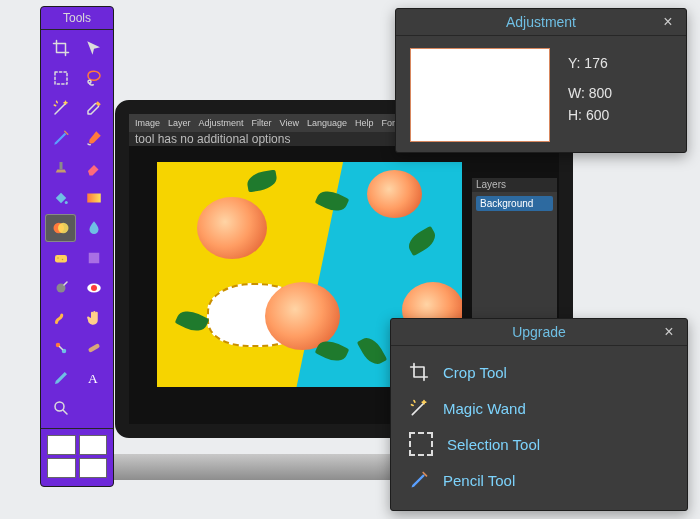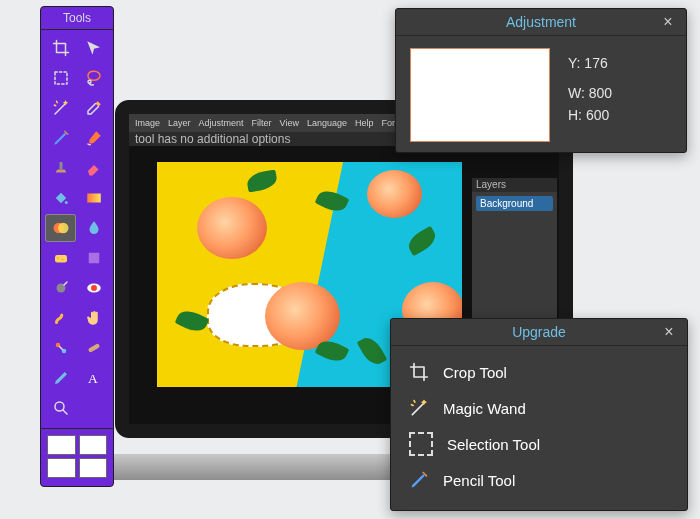--- a/index.html
+++ b/index.html
@@ -47,21 +47,21 @@
   .tri.small{border-width:0 6px 10px 6px;border-color:transparent transparent #ddd transparent}
   .tri.big{border-width:0 10px 16px 10px;border-color:transparent transparent #ddd transparent}
   .zoomtrack{flex:1;height:5px;background:#1a1a1a;position:relative;border-radius:2px}
   .zoomtrack .fill{position:absolute;left:0;top:0;height:100%;width:38%;background:#bdbdbd}
   .zoomtrack .thumb{position:absolute;left:38%;top:-4px;width:10px;height:13px;background:#d2d2d2;border-radius:2px;transform:translateX(-50%)}
   .zoombox{width:46px;height:22px;background:#262626;color:#ddd;text-align:center;line-height:22px;border:1px solid #111;font-size:13px}
   .pct{color:#ddd;font-size:14px}
   
   .hist{left:390px;top:318px;width:296px}
   .hist-list{padding:8px 4px 12px}
-  .hist-item{display:flex;align-items:center;gap:14px;height:36px;padding:0 14px;cursor:pointer;color:#ffffff;font-size:15px}
+  .hist-item{display:flex;align-items:center;gap:14px;height:36px;padding:0 14px;cursor:pointer;color:#7dd3fc;font-size:15px}
   .hist-item svg,.hist-item .ic{width:20px;height:20px;flex:none;color:#ddd}
   .ic-sel{width:16px;height:16px;border:2px dashed #ddd}
 </style>
 </head>
 <body>
 
 <div class="laptop">
   <div class="screen">
     <div class="menubar">
       <span>Image</span>

